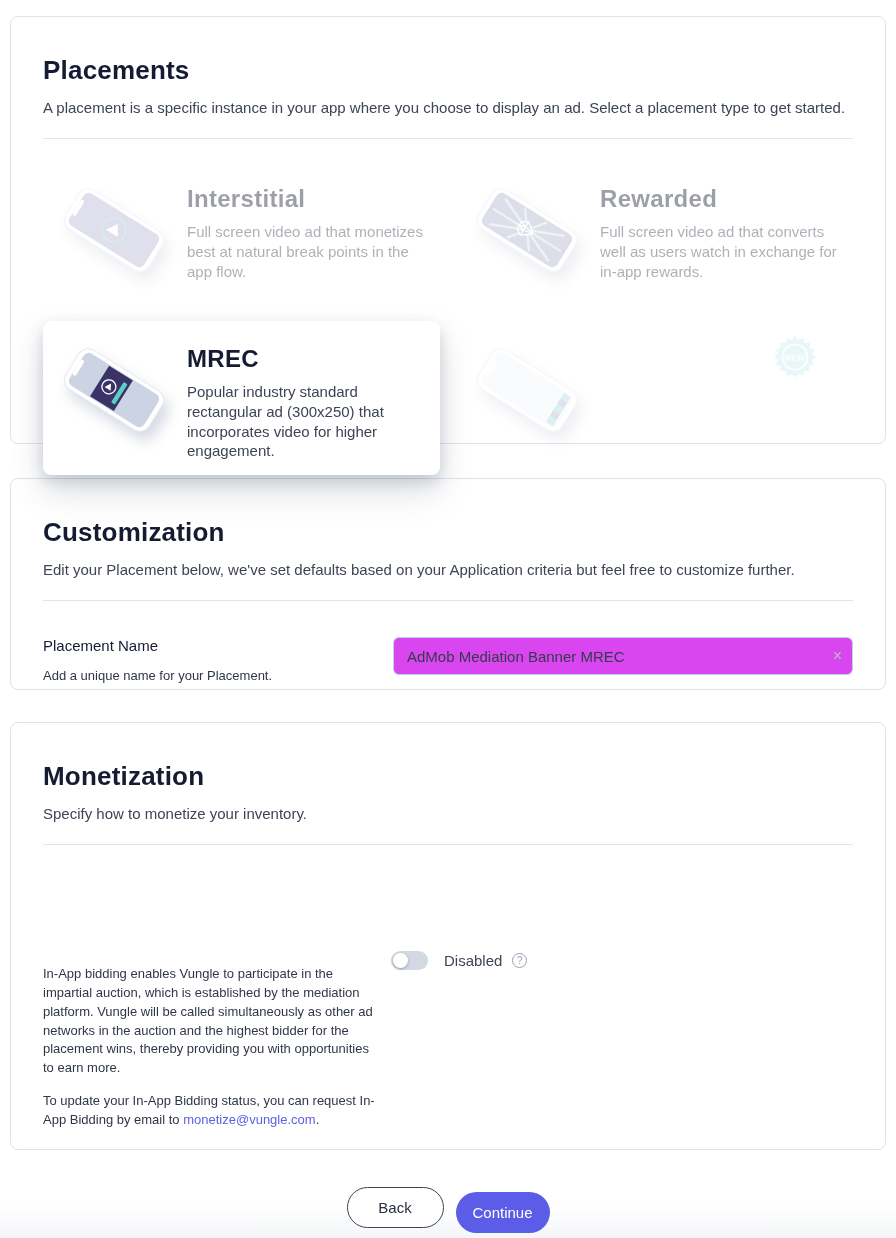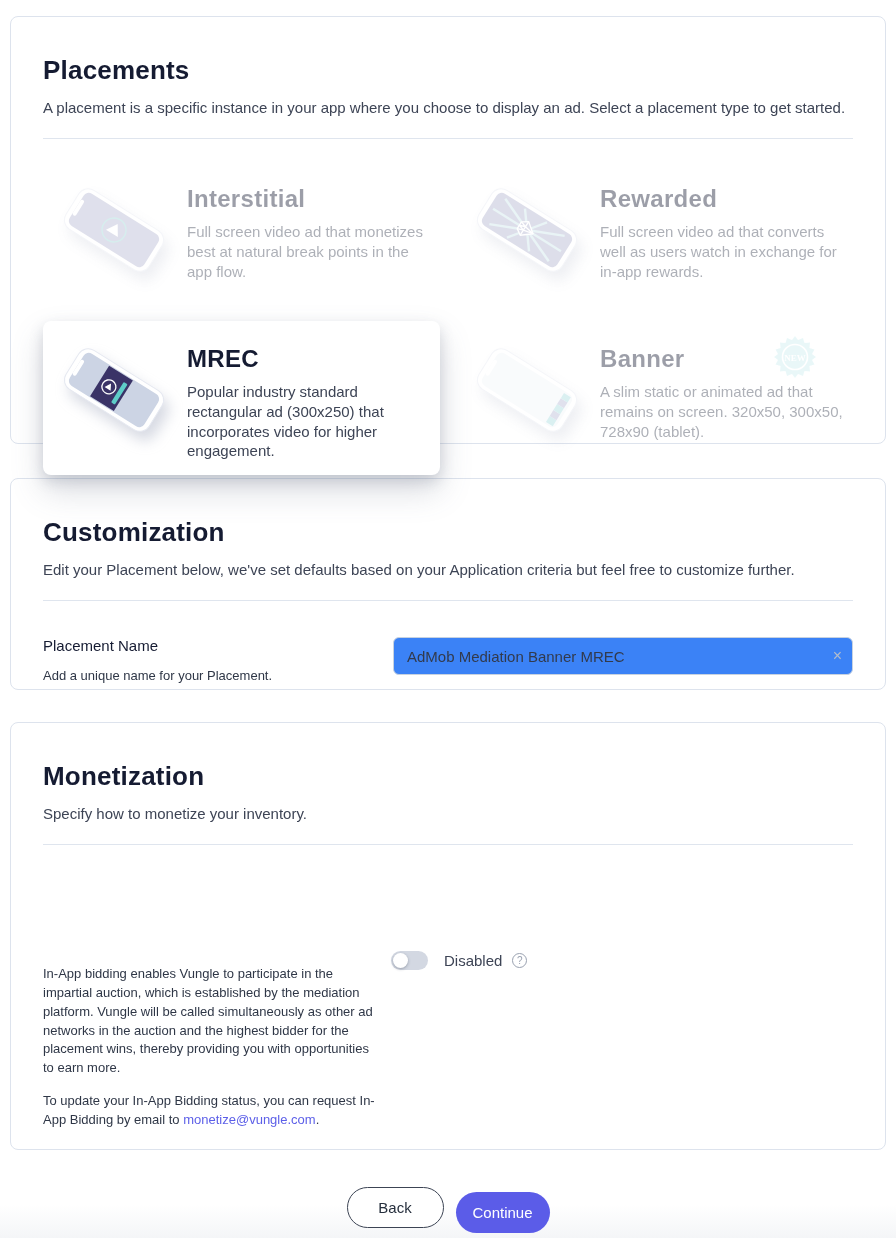--- a/index.html
+++ b/index.html
@@ -65,21 +65,21 @@
   .field-row { display: flex; justify-content: space-between; margin-top: 36px; }
   .field-label { font-size: 15px; font-weight: 400; color: #151b32; }
   .field-help { font-size: 13px; color: #2f3747; margin-top: 14px; }
   .input-wrap { position: relative; width: 460px; }
   .text-input {
     width: 100%; height: 38px;
     border: 1px solid #c7d2e0; border-radius: 6px;
     padding: 0 34px 0 13px;
     font-family: "Liberation Sans", sans-serif;
     font-size: 15px; color: #323a4c;
-    outline: none; background: #3b82f6;
+    outline: none; background: #d946ef;
   }
   .clear-x {
     position: absolute; right: 11px; top: 9px;
     font-size: 16px; color: #b4bdcb; cursor: pointer; line-height: 20px;
   }
 
   
   .bidding-row { display: flex; margin-top: 104px; }
   .bidding-left { width: 338px; }
   .bidding-label { font-size: 15px; font-weight: 700; color: #151b32; }
@@ -211,24 +211,20 @@
               <g>
                 <rect x="42" y="88" width="7" height="8" fill="#a8dde0"></rect>
                 <rect x="49" y="88" width="7" height="8" fill="#b6bad6"></rect>
                 <rect x="56" y="88" width="7" height="8" fill="#a8dde0"></rect>
                 <rect x="63" y="88" width="7" height="8" fill="#b6bad6"></rect>
                 <rect x="70" y="88" width="6" height="8" fill="#a8dde0"></rect>
               </g>
             </g>
           </svg>
         </div>
-        <div class="opt-text">
-          <div class="opt-title">Banner</div>
-          <div class="opt-desc">A slim static or animated ad that remains on screen. 320x50, 300x50, 728x90 (tablet).</div>
-        </div>
         <div class="new-badge">
           <svg width="44" height="44" viewBox="0 0 44 44">
             <path d="M22 1 L25 5 L30 3 L31.5 8 L37 7.5 L36.5 13 L41.5 14.5 L39 19 L43 22 L39 25 L41.5 29.5 L36.5 31 L37 36.5 L31.5 36 L30 41 L25 39 L22 43 L19 39 L14 41 L12.5 36 L7 36.5 L7.5 31 L2.5 29.5 L5 25 L1 22 L5 19 L2.5 14.5 L7.5 13 L7 7.5 L12.5 8 L14 3 L19 5 Z" fill="#cdeef0"></path>
             <circle cx="22" cy="22" r="12.5" fill="none" stroke="#ffffff" stroke-width="1.6"></circle>
             <text x="22" y="25.5" text-anchor="middle" font-family="Liberation Serif, serif" font-size="9" font-weight="bold" fill="#ffffff" aria-label="NEW">NEW</text>
           </svg>
         </div>
       </div>
 
     </div>

